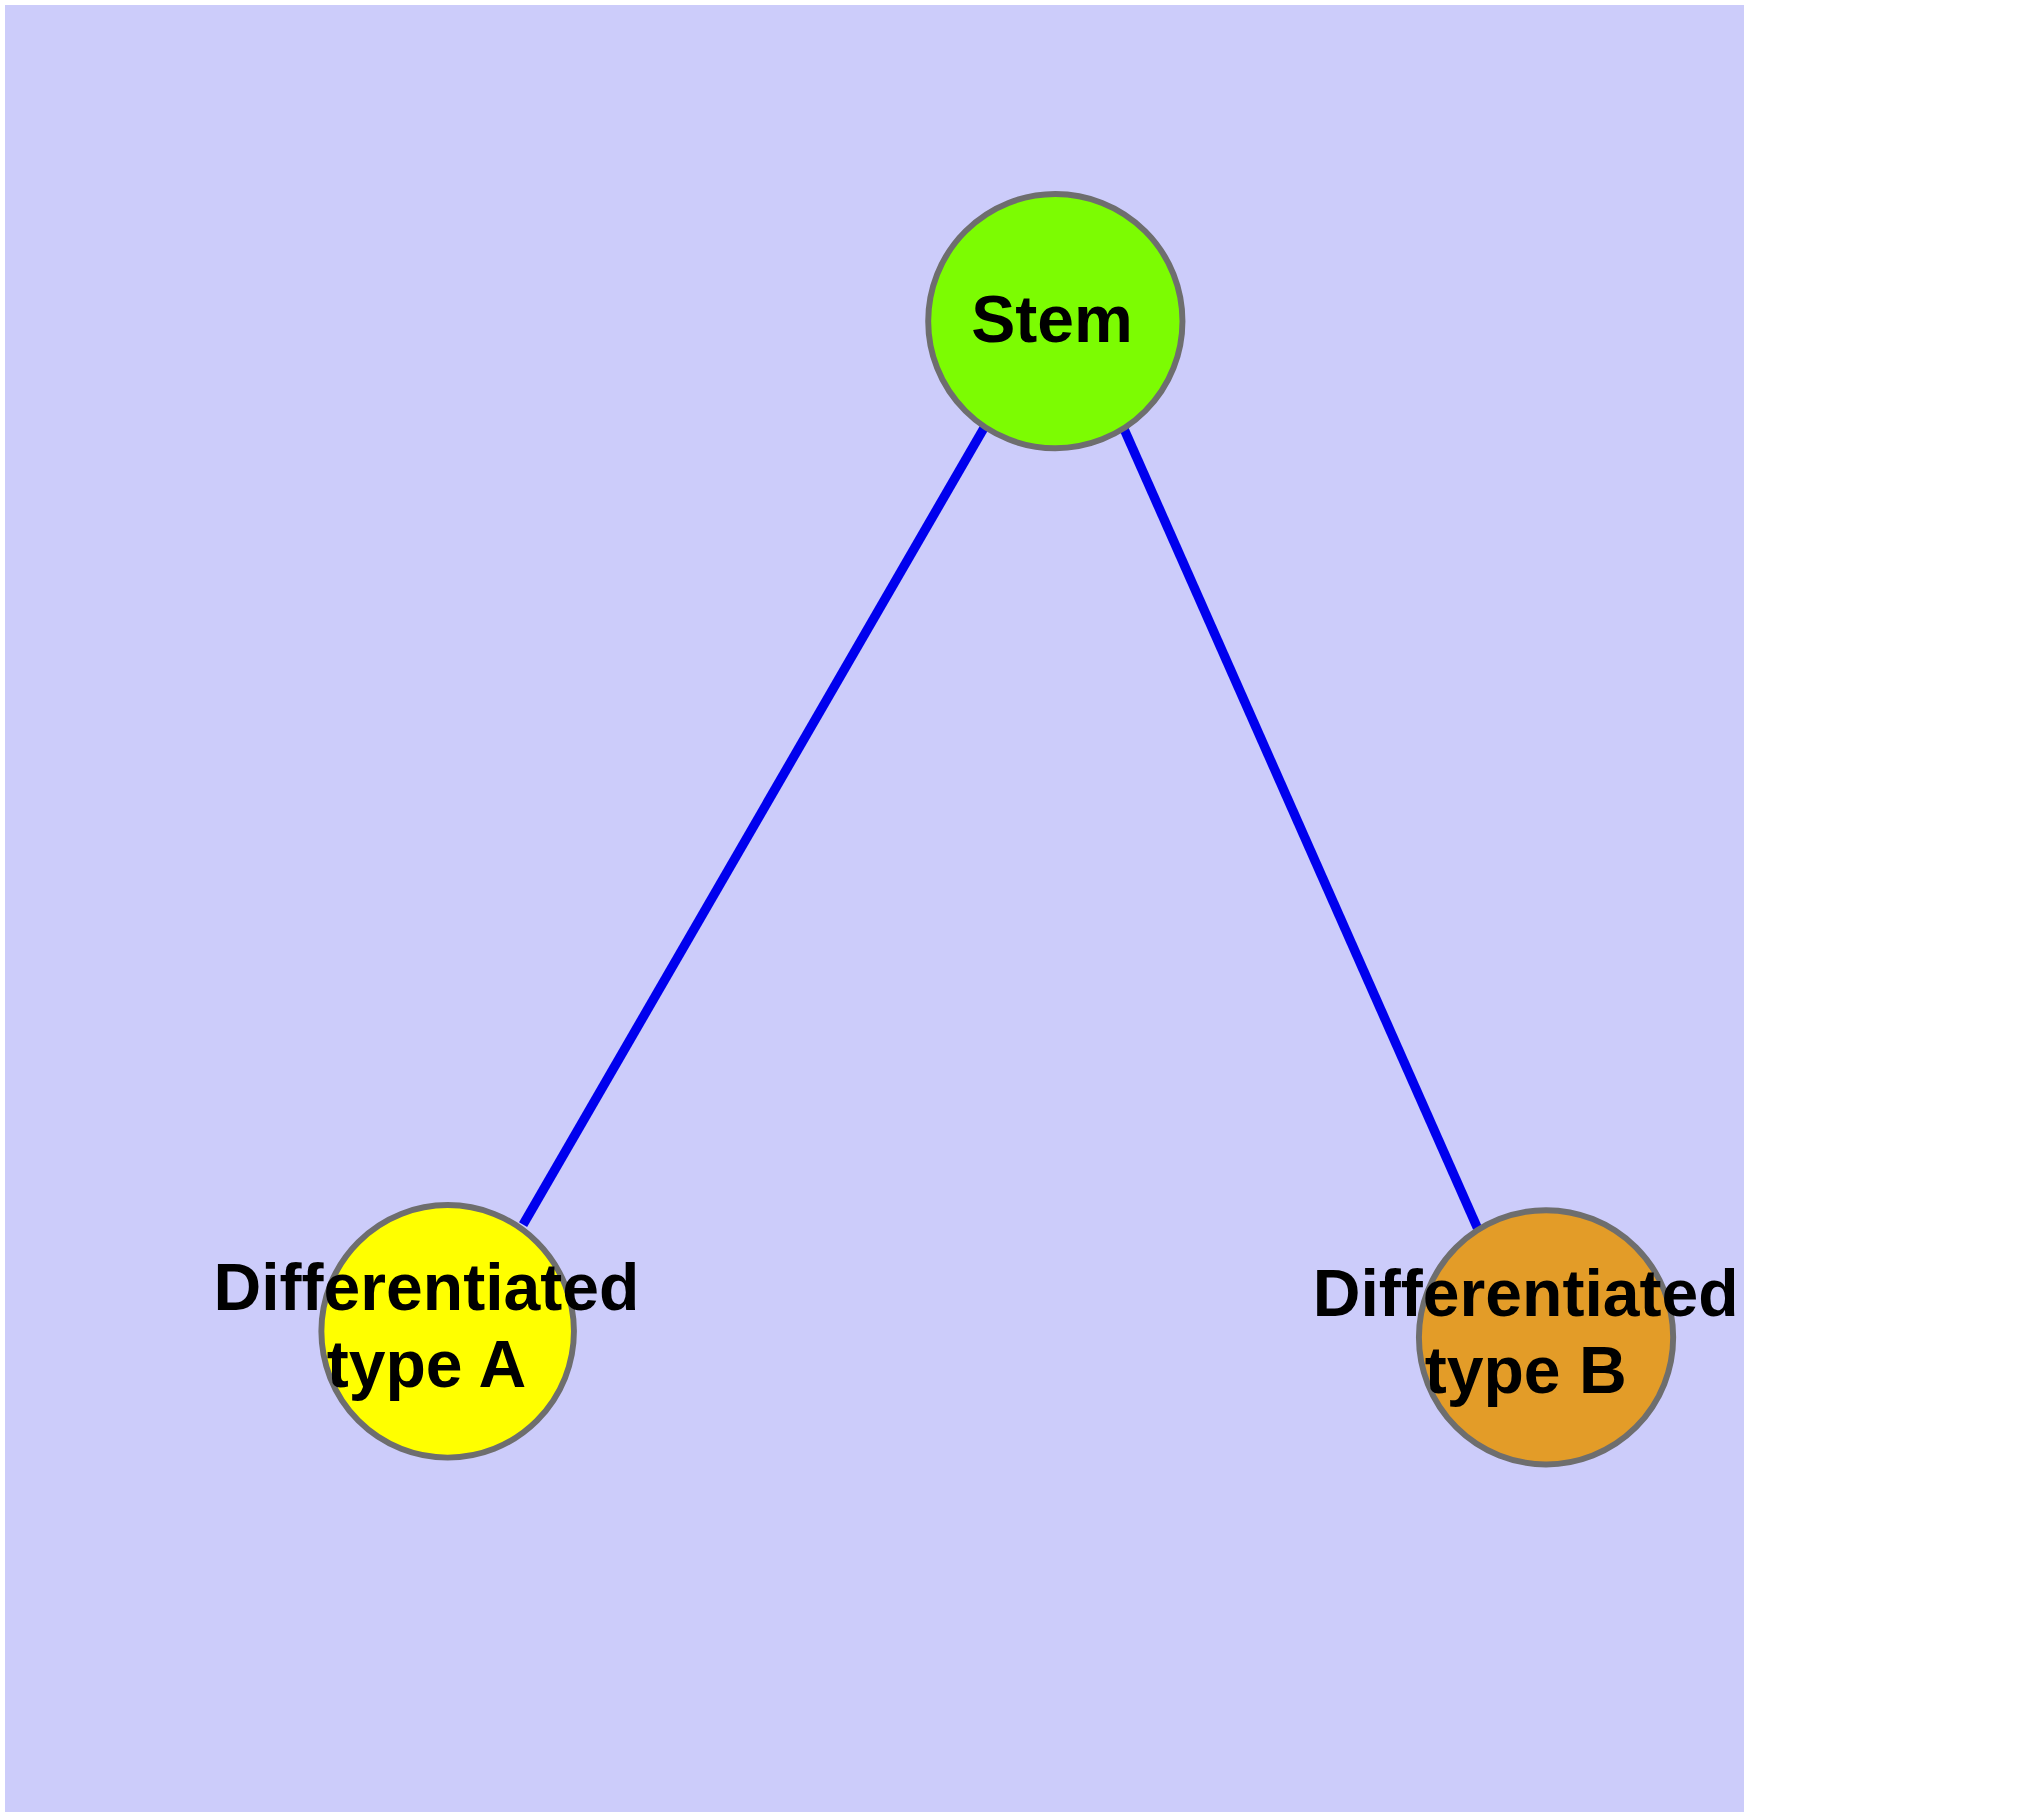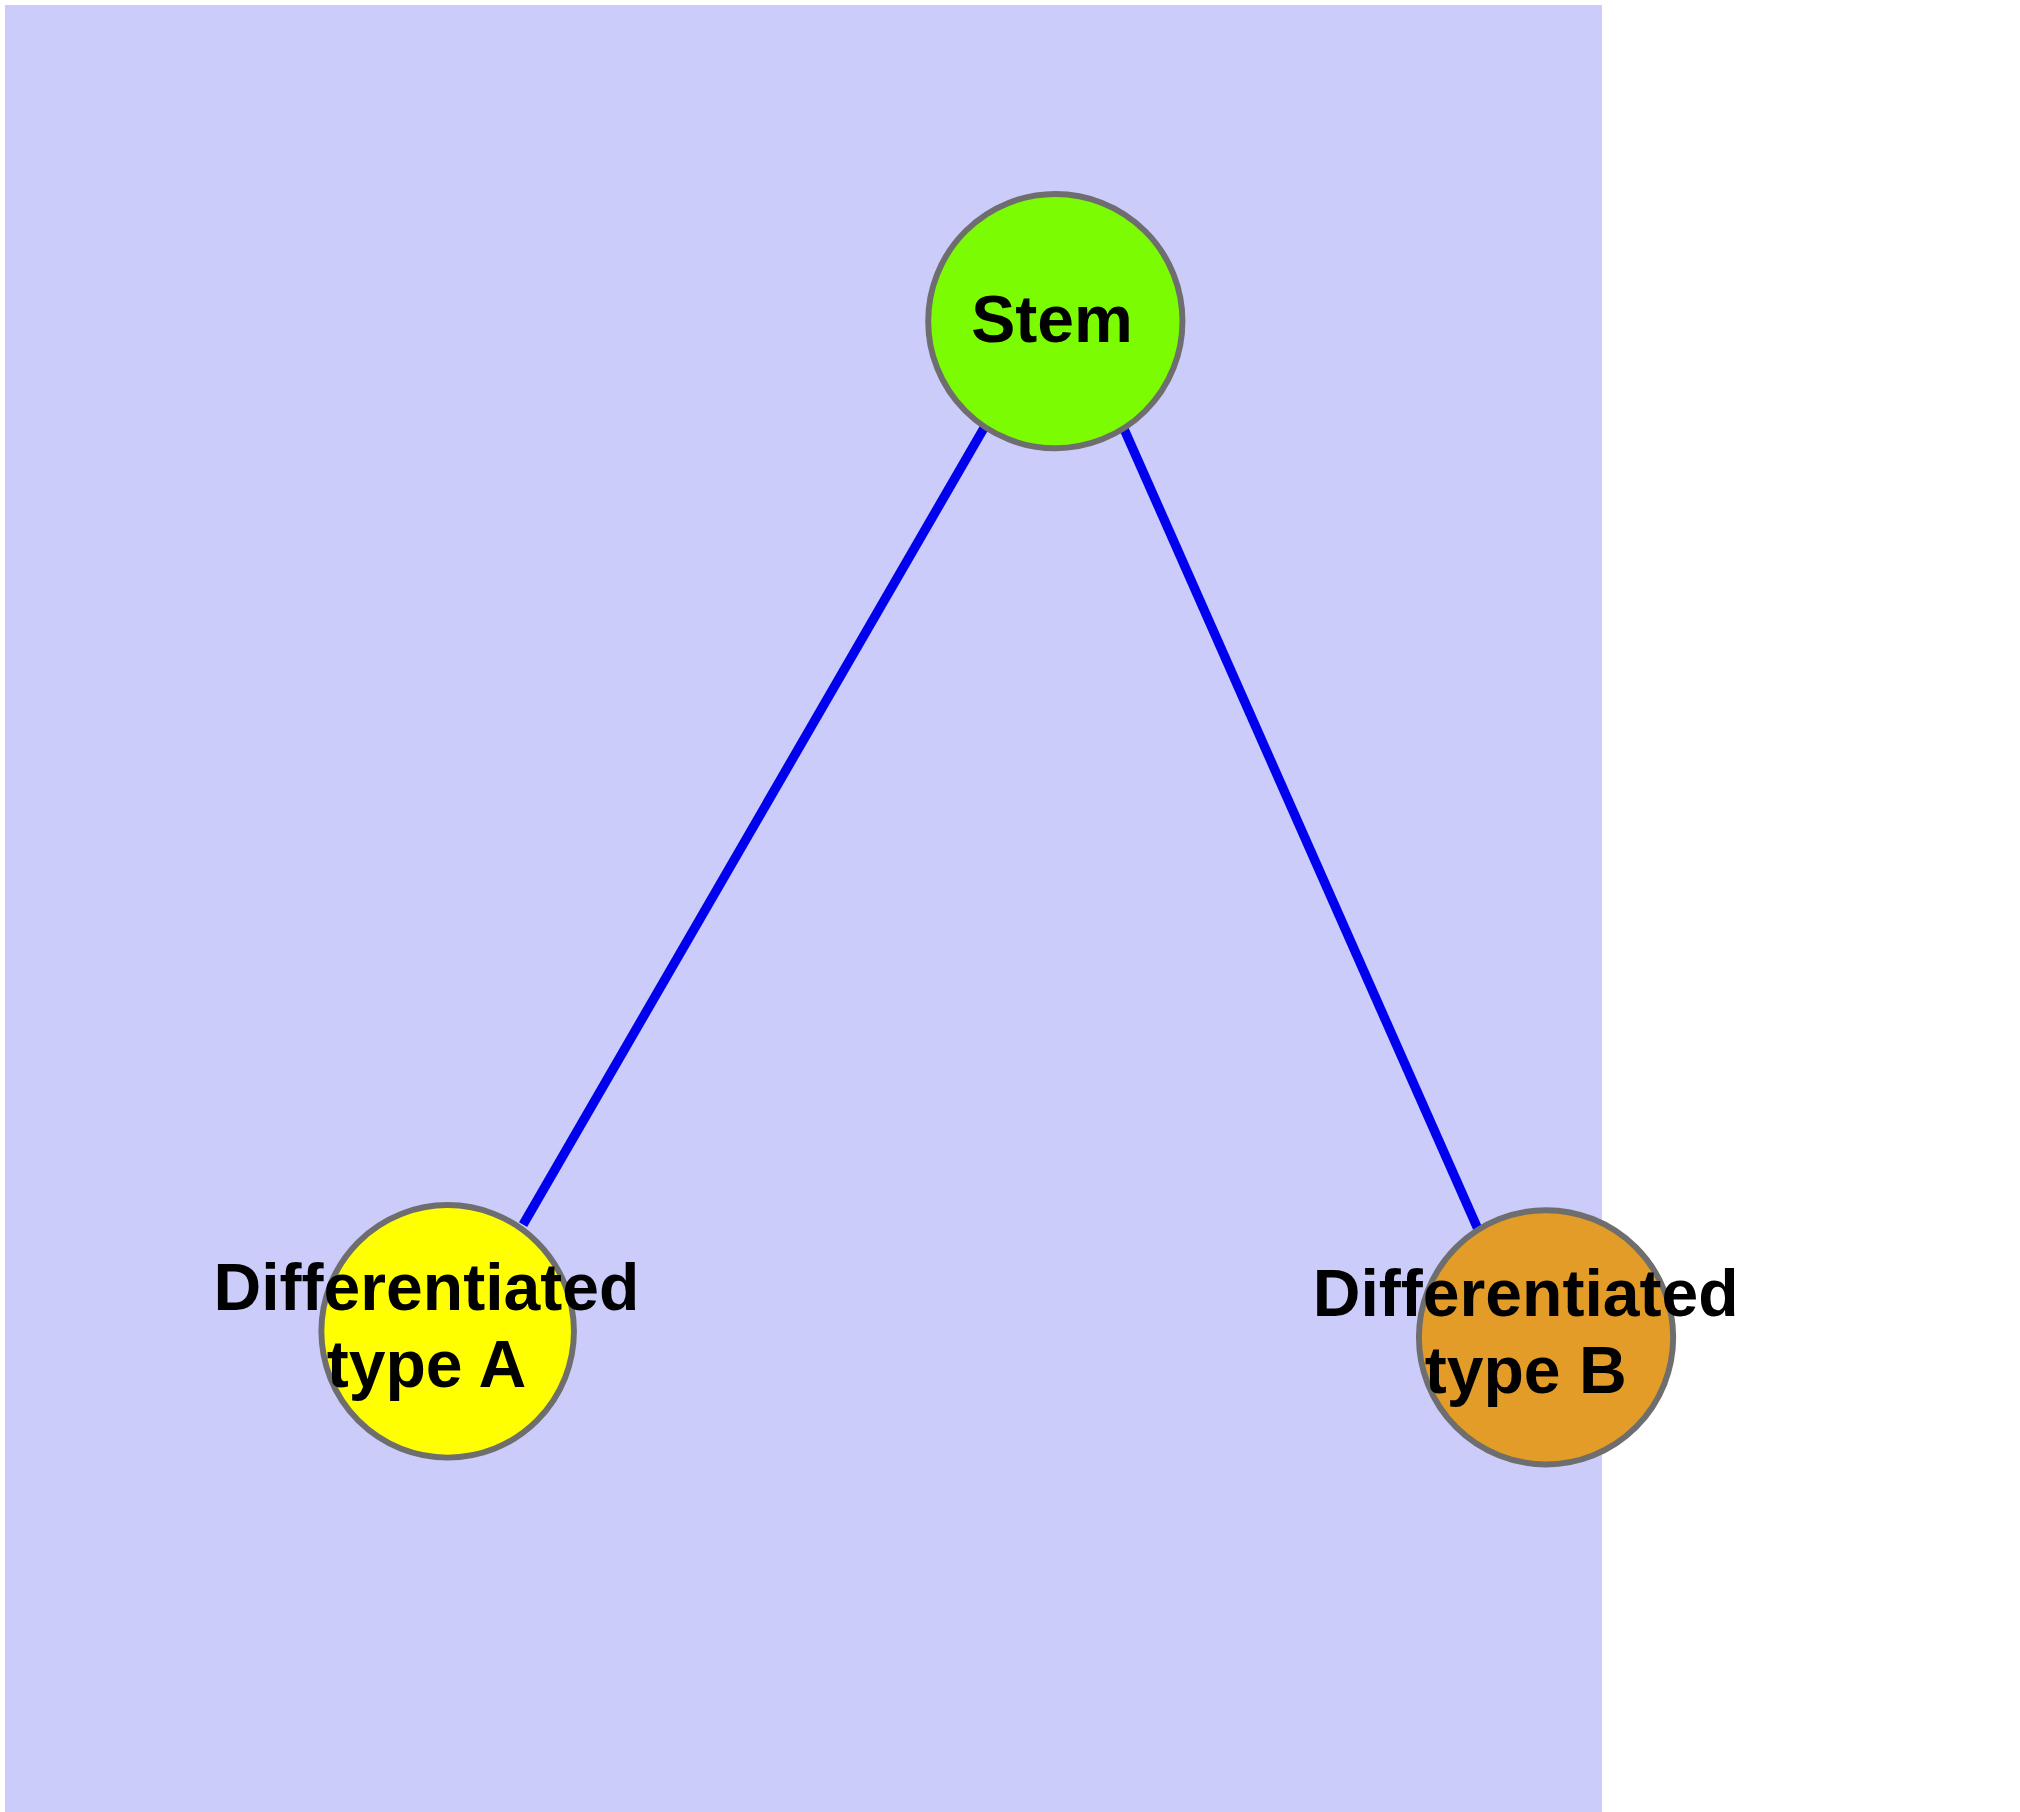--- a/index.html
+++ b/index.html
@@ -9,21 +9,21 @@
     background: #ffffff;
   }
   body {
     width: 2021px;
     height: 1812px;
     overflow: hidden;
     font-family: "Liberation Sans", sans-serif;
   }
   #graph-canvas {
     position: relative;
-    width: 1602px;
+    width: 1744px;
     height: 1812px;
     background: #ccccfa;
     border-top: 5.1px solid #ffffff;
     border-left: 5.1px solid #ffffff;
     box-sizing: border-box;
   }
   #graph-svg {
     position: absolute;
     top: 0;
     left: 0;

